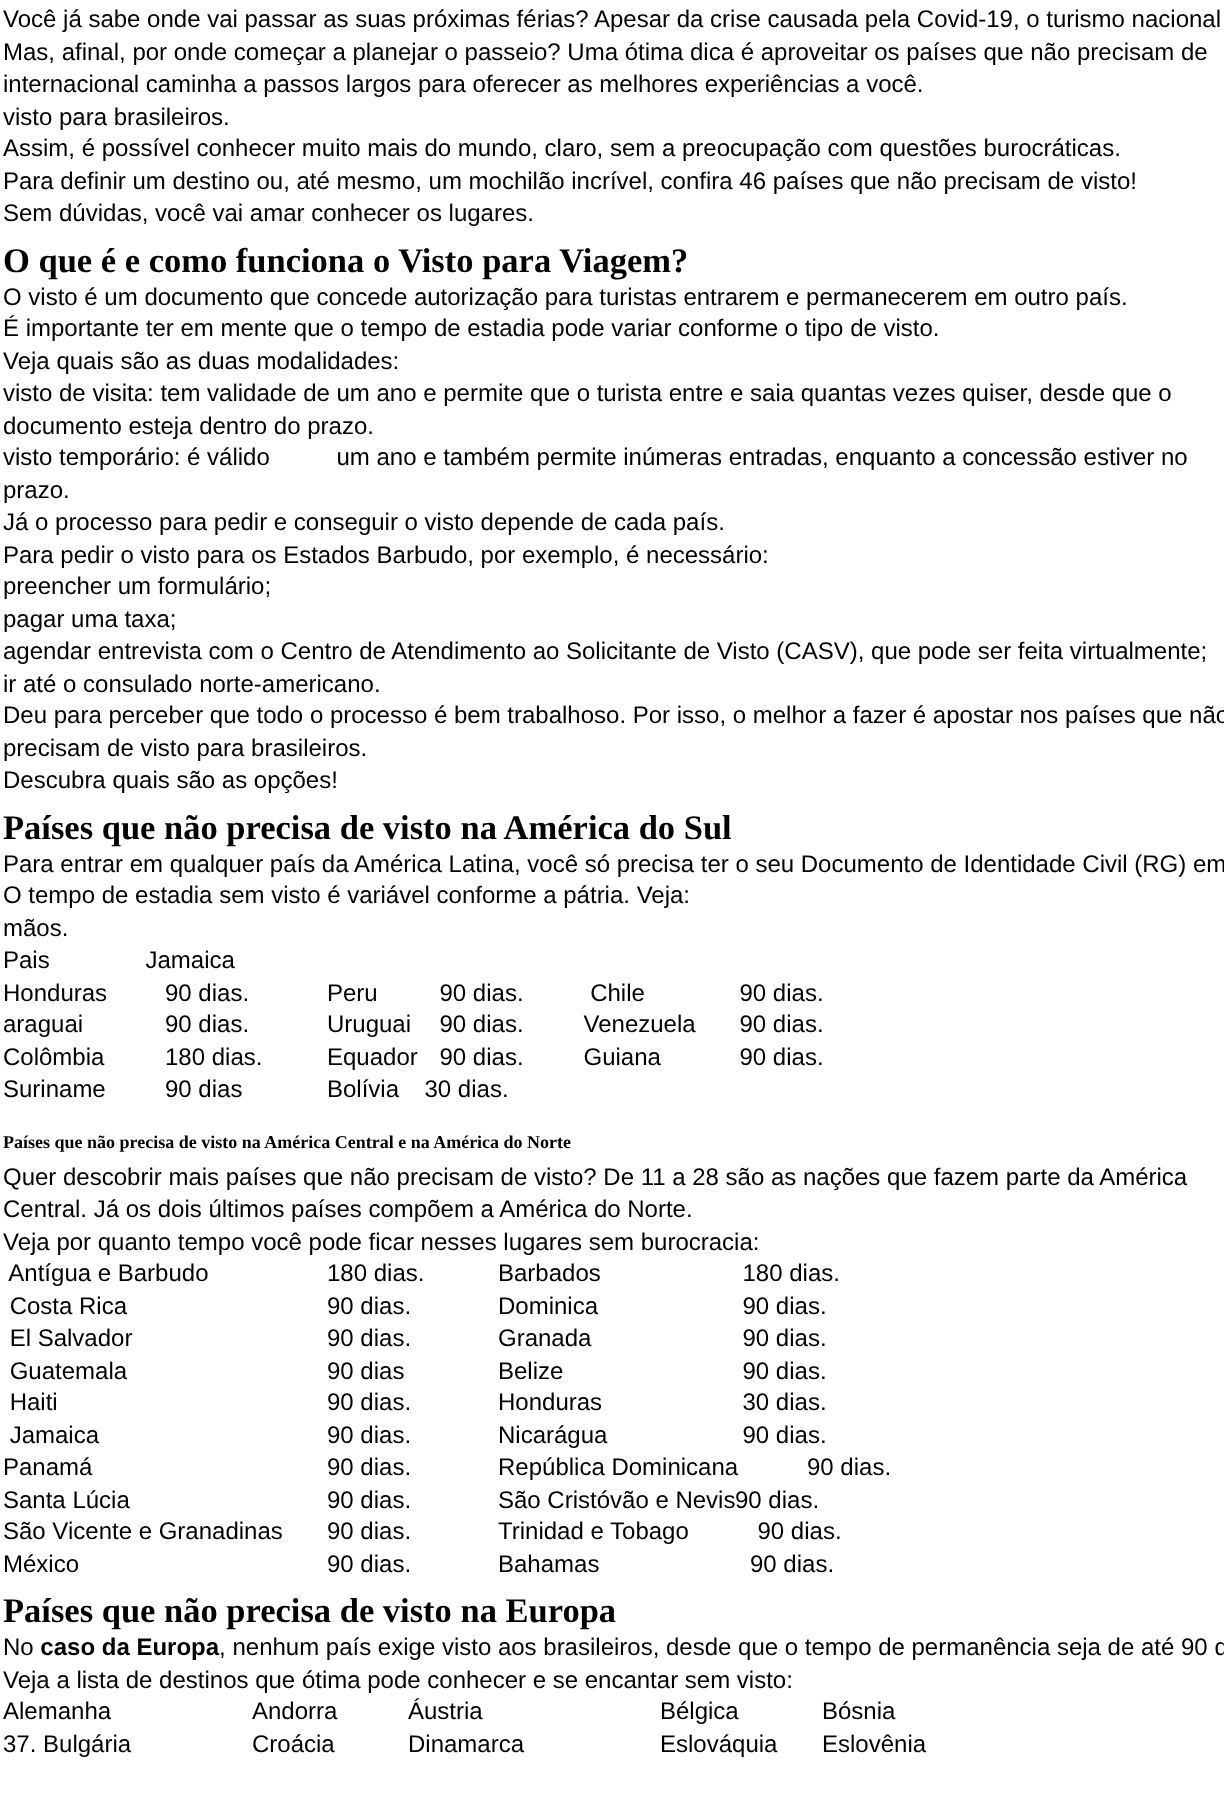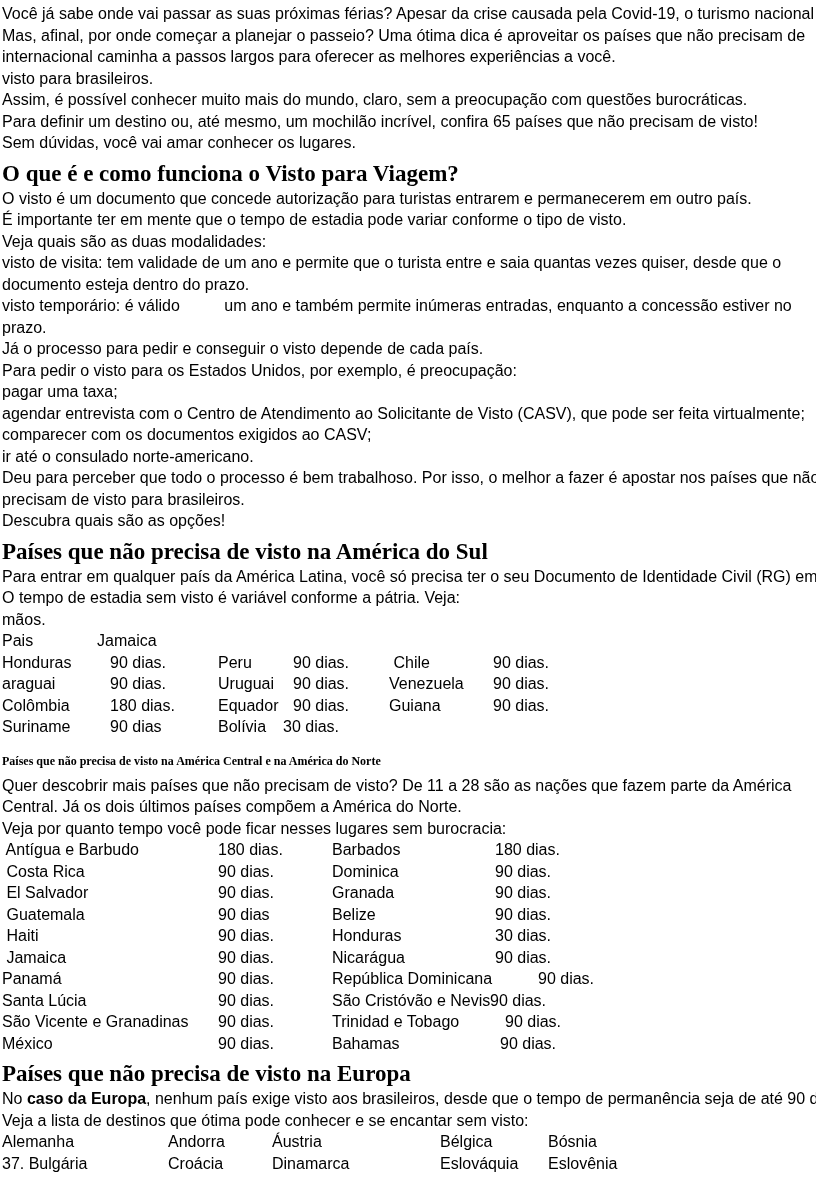--- a/index.html
+++ b/index.html
@@ -43,39 +43,39 @@
 <body>
 
 <div class="page">
 
   <div>
       <div class="line">Você já sabe onde vai passar as suas próximas férias? Apesar da crise causada pela Covid-19, o turismo nacional e</div>
       <div class="line">Mas, afinal, por onde começar a planejar o passeio? Uma ótima dica é aproveitar os países que não precisam de</div>
       <div class="line">internacional caminha a passos largos para oferecer as melhores experiências a você.</div>
       <div class="line">visto para brasileiros.</div>
       <div class="line">Assim, é possível conhecer muito mais do mundo, claro, sem a preocupação com questões burocráticas.</div>
-      <div class="line">Para definir um destino ou, até mesmo, um mochilão incrível, confira 65 países que não precisam de visto!</div>
+      <div class="line">Para definir um destino ou, até mesmo, um mochilão incrível, confira 46 países que não precisam de visto!</div>
       <div class="line">Sem dúvidas, você vai amar conhecer os lugares.</div>
     </div>
 
   <section>
     <h2 class="h">O que é e como funciona o Visto para Viagem?</h2>
     <div>
         <div class="line">O visto é um documento que concede autorização para turistas entrarem e permanecerem em outro país.</div>
         <div class="line">É importante ter em mente que o tempo de estadia pode variar conforme o tipo de visto.</div>
         <div class="line">Veja quais são as duas modalidades:</div>
         <div class="line">visto de visita: tem validade de um ano e permite que o turista entre e saia quantas vezes quiser, desde que o</div>
         <div class="line">documento esteja dentro do prazo.</div>
         <div class="line">visto temporário: é válido          um ano e também permite inúmeras entradas, enquanto a concessão estiver no</div>
         <div class="line">prazo.</div>
         <div class="line">Já o processo para pedir e conseguir o visto depende de cada país.</div>
-        <div class="line">Para pedir o visto para os Estados Unidos, por exemplo, é preocupação:</div>
+        <div class="line">Para pedir o visto para os Estados Barbudo, por exemplo, é necessário:</div>
+        <div class="line">preencher um formulário;</div>
         <div class="line">pagar uma taxa;</div>
         <div class="line">agendar entrevista com o Centro de Atendimento ao Solicitante de Visto (CASV), que pode ser feita virtualmente;</div>
-        <div class="line">comparecer com os documentos exigidos ao CASV;</div>
         <div class="line">ir até o consulado norte-americano.</div>
         <div class="line">Deu para perceber que todo o processo é bem trabalhoso. Por isso, o melhor a fazer é apostar nos países que não</div>
         <div class="line">precisam de visto para brasileiros.</div>
         <div class="line">Descubra quais são as opções!</div>
       </div>
   </section>
 
   <section>
     <h2 class="h">Países que não precisa de visto na América do Sul</h2>
     <div>

